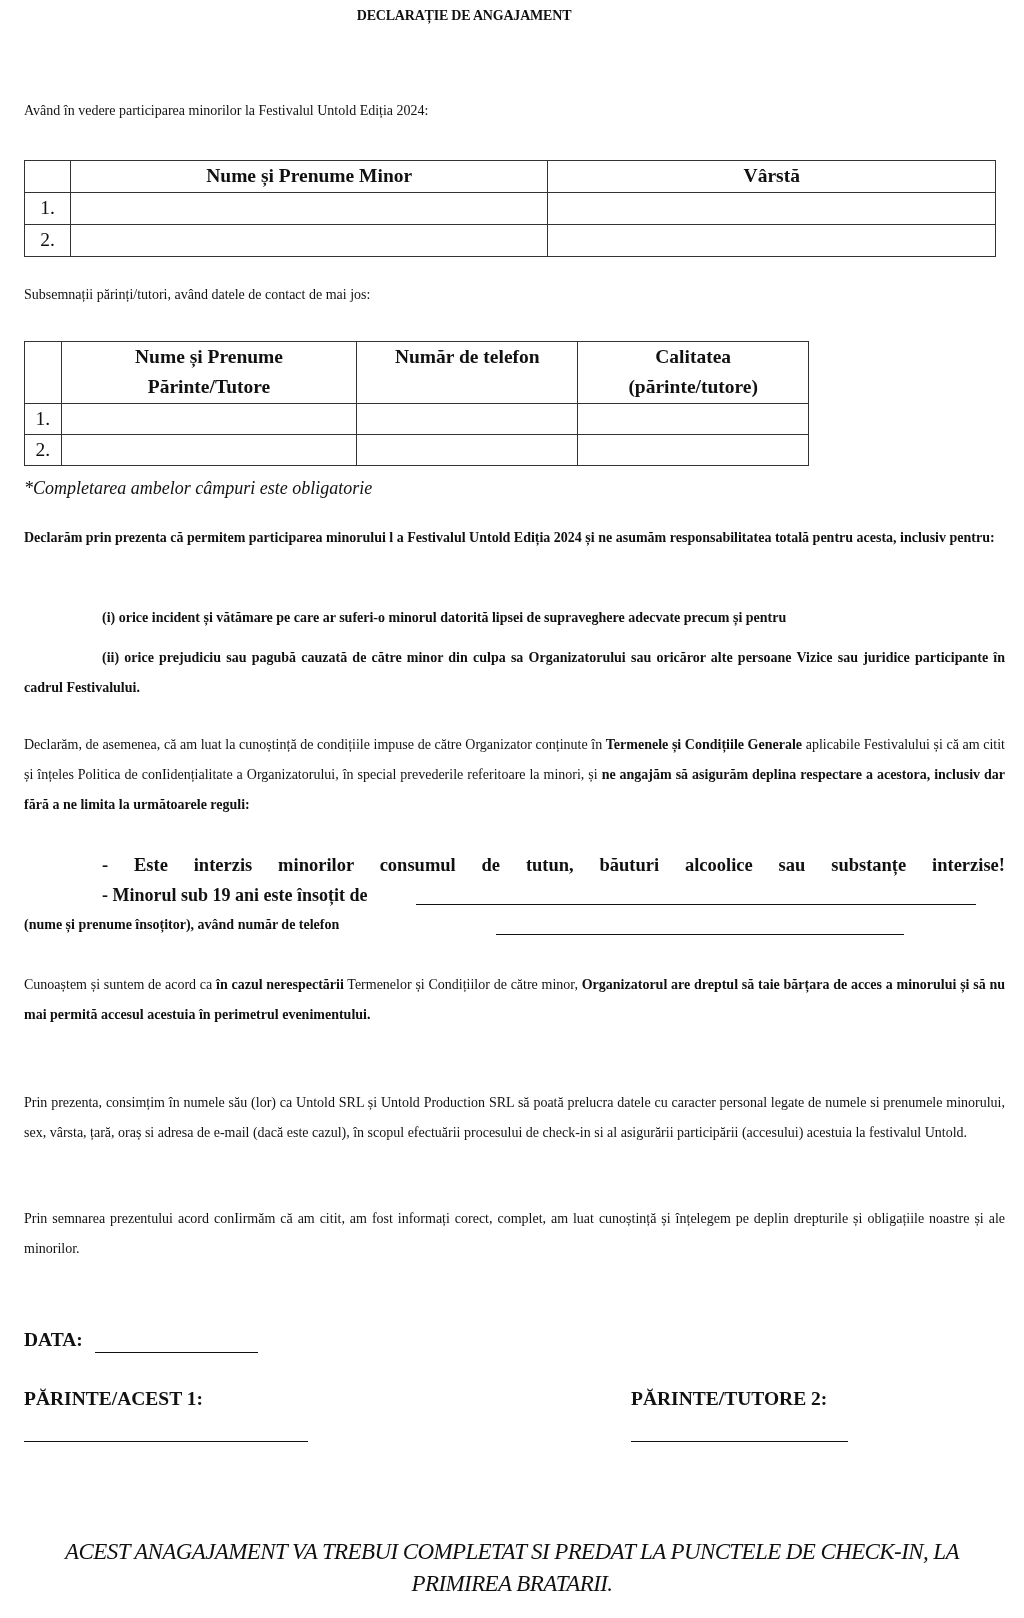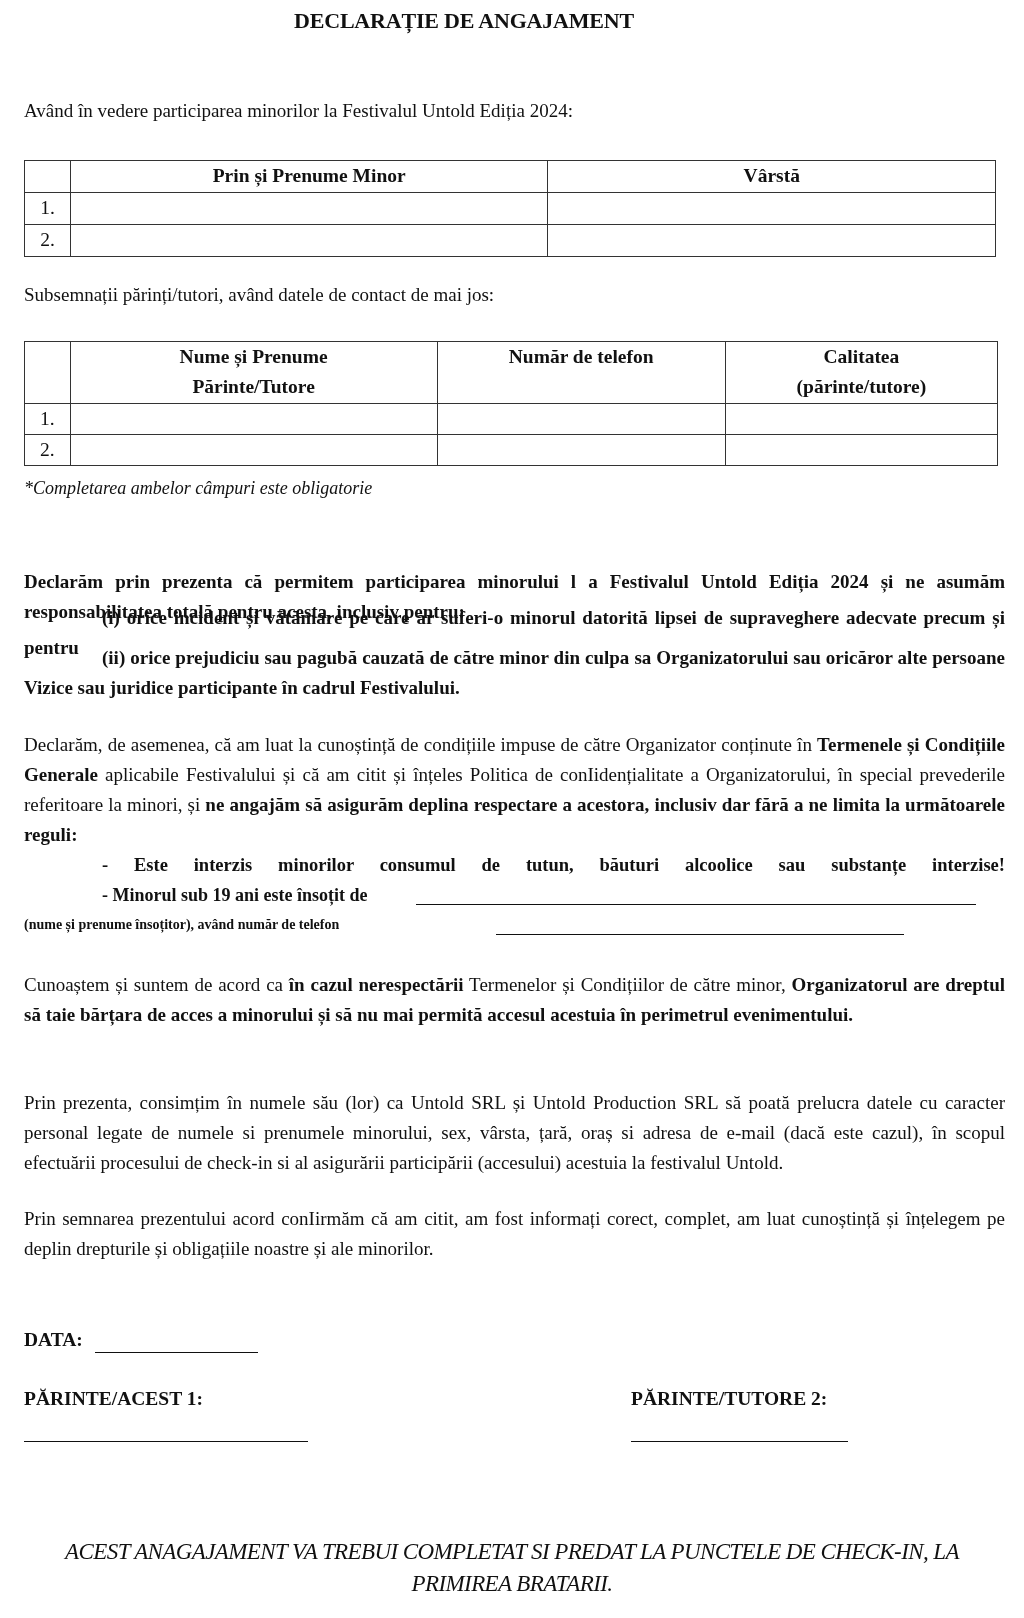--- a/index.html
+++ b/index.html
@@ -4,23 +4,23 @@
 <style>
   html, body { margin: 0; padding: 0; background: #ffffff; }
   body {
     width: 1024px; height: 1618px; position: relative; overflow: hidden;
     font-family: "Liberation Serif", "DejaVu Serif", serif;
     color: #111111;
   }
   .abs { position: absolute; }
   .title {
     left: 0; width: 928px; top: 8px; text-align: center;
-    font-weight: bold; font-size: 22px; letter-spacing: -0.2px;
+    font-weight: bold; font-size: 14px; letter-spacing: -0.2px;
   }
-  .p { left: 24px; width: 981px; font-size: 19px; line-height: 30px; }
+  .p { left: 24px; width: 981px; font-size: 14px; line-height: 30px; }
   .just { text-align: justify; text-align-last: left; }
   .b { font-weight: bold; }
   table.grid {
     position: absolute; border-collapse: collapse;
     font-size: 19.5px; font-family: "Liberation Serif", "DejaVu Serif", serif;
   }
   table.grid td, table.grid th {
     border: 1.5px solid #333; padding: 0; vertical-align: top;
   }
   table.grid th { font-weight: bold; text-align: center; line-height: 30px; }
@@ -42,39 +42,39 @@
 
 <table class="grid" style="left:24px; top:160px; width:972px;">
   <colgroup>
       <col style="width:46px">
       <col style="width:478px">
       <col style="width:448px">
     </colgroup>
   <tbody>
       <tr style="height:32px">
     <th></th>
-    <th>Prin și Prenume Minor</th>
+    <th>Nume și Prenume Minor</th>
     <th>Vârstă</th>
   </tr>
   <tr style="height:32px">
     <td class="num">1.</td>
     <td></td>
     <td></td>
   </tr>
   <tr style="height:32px">
     <td class="num">2.</td>
     <td></td>
     <td></td>
   </tr>
 </tbody>
   </table>
 
 <div class="abs p" style="top:280px;">Subsemnații părinți/tutori, având datele de contact de mai jos:</div>
 
-<table class="grid" style="left:24px; top:341px; width:974px;">
+<table class="grid" style="left:24px; top:341px; width:785px;">
   <colgroup>
       <col style="width:46px">
       <col style="width:370px">
       <col style="width:291px">
       <col style="width:274px">
     </colgroup>
   <tbody>
       <tr style="height:62px">
     <th></th>
     <th>
@@ -97,21 +97,21 @@
     <td class="num">2.</td>
     <td></td>
     <td></td>
     <td></td>
   </tr>
 </tbody>
   </table>
 
 <div class="abs note">*Completarea ambelor câmpuri este obligatorie</div>
 
-<div class="abs p just b" style="top:523px;margin-top:44px;">
+<div class="abs p just b" style="top:523px;">
   <span>Declarăm prin prezenta  că permitem participarea minorului l a Festivalul Untold  Ediția 2024 și ne asumăm responsabilitatea totală pentru acesta, inclusiv pentru:</span>
   
 </div>
 
 <div class="abs p just b" style="top:603px; text-indent:78px;">
   <span>(i) orice incident și vătămare pe care ar suferi-o minorul datorită lipsei de supraveghere adecvate precum și pentru</span>
 </div>
 <div class="abs p just b" style="top:643px; text-indent:78px;">
   <span>(ii) orice prejudiciu sau pagubă cauzată de către minor din culpa sa Organizatorului sau oricăror alte persoane Vizice sau juridice participante în cadrul Festivalului.</span>
 </div>

